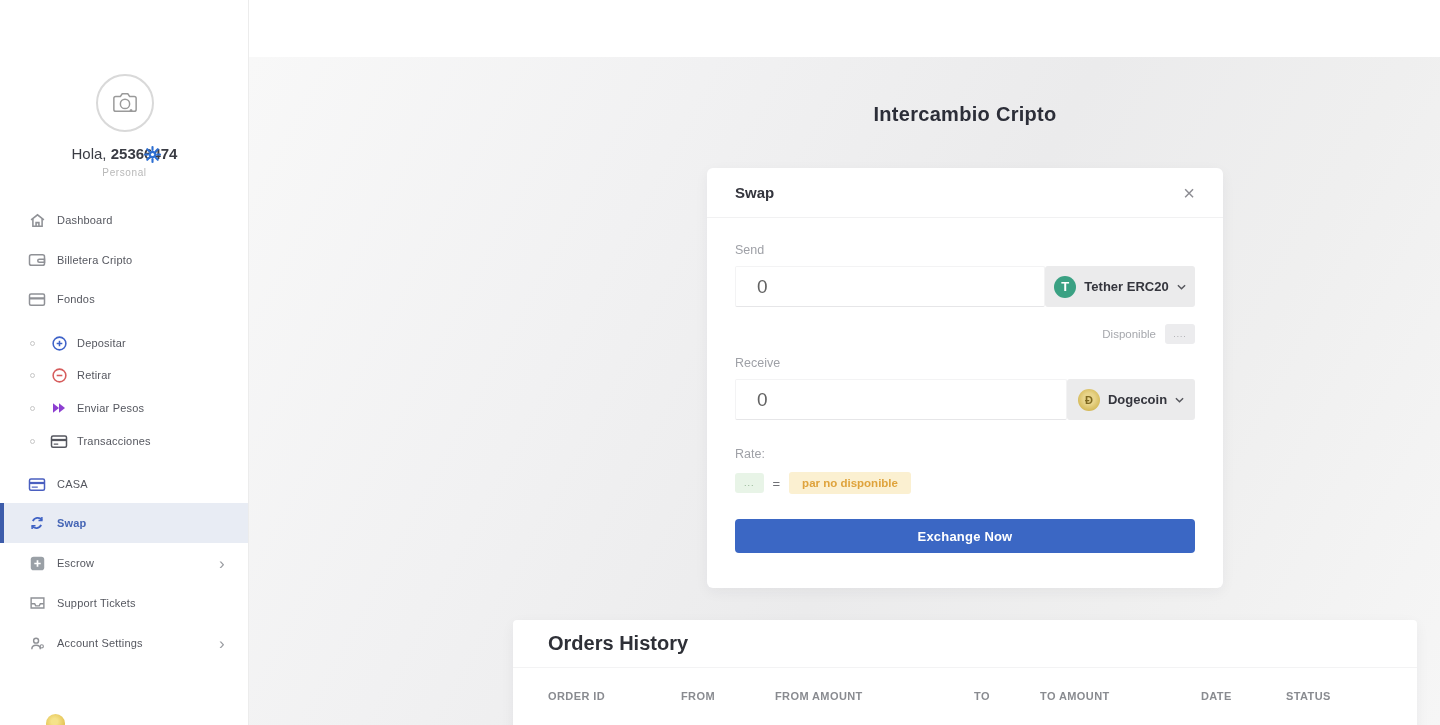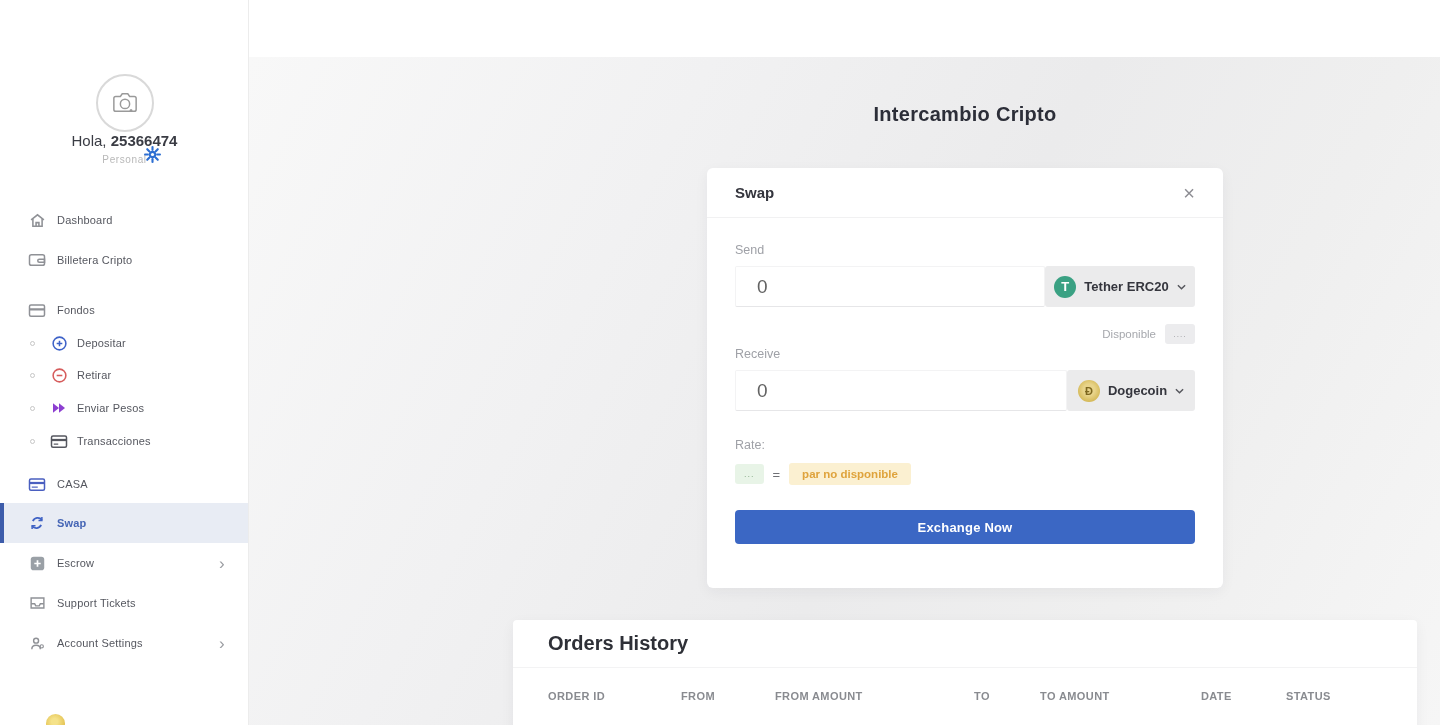--- a/index.html
+++ b/index.html
@@ -20,21 +20,21 @@
   .logo-bar-red { position:absolute; left:0; top:0; width:6px; height:19px; background:#d94f4a; border-radius:2px; }
   .logo-bar-red::before { content:""; position:absolute; left:2px; top:-4px; width:2px; height:4px; background:#d94f4a; }
   .logo-bar-green { position:absolute; left:8px; top:9px; width:6px; height:16px; background:#57b46a; border-radius:2px; }
   .brand-name { position:absolute; left:75px; top:20px; font-size:15px; font-weight:800; letter-spacing:.6px; color:#24262e; }
   .hamburger { position:absolute; left:202px; top:18px; width:30px; height:22px; cursor:pointer; }
   .hamburger span { display:block; width:28px; height:3.5px; margin-bottom:4px; background:#4468ad; border-radius:2px; }
 
   .avatar-wrap { position:absolute; left:0; top:74px; width:249px; text-align:center; }
   .avatar-circle { position:relative; width:58px; height:58px; margin:0 auto; border:2px solid #d9d9d9; border-radius:50%; background:#fff; display:flex; align-items:center; justify-content:center; cursor:pointer; }
   .gear { position:absolute; left:144px; top:72px; width:17px; height:17px; cursor:pointer; }
-  .greeting { font-size:15px; color:#3a3c44; }
+  .greeting { margin-top:13px; font-size:15px; color:#3a3c44; }
   .greeting .acct { font-weight:700; }
   .acct-type { margin-top:5px; font-size:10px; letter-spacing:.6px; color:#b8b8b8; }
 
   .menu-item { position:absolute; left:0; width:248px; height:40px; display:flex; align-items:center; cursor:pointer; }
   .menu-item .mi-icon { position:absolute; left:28px; width:18px; height:18px; display:flex; align-items:center; justify-content:center; }
   .menu-item .mi-label { position:absolute; left:57px; font-size:11px; letter-spacing:.2px; color:#55575f; }
   .menu-item.sub .bullet { position:absolute; left:30px; width:5px; height:5px; border:1.5px solid #c6c6c6; border-radius:50%; }
   .menu-item.sub .mi-icon { left:50px; }
   .menu-item.sub .mi-label { left:77px; }
   .menu-item.active { background:#e8ecf4; border-left:4px solid #3d5caa; }
@@ -49,21 +49,21 @@
   .page-title { position:absolute; left:707px; top:103px; width:516px; text-align:center;
     font-size:20px; font-weight:700; letter-spacing:.3px; color:#2c2e38; }
 
   .swap-card { position:absolute; left:707px; top:168px; width:516px; height:420px; background:#fff;
     border-radius:6px; box-shadow:0 4px 14px rgba(30,30,50,.05); }
   .swap-header { height:50px; padding:0 28px; display:flex; align-items:center; justify-content:space-between; border-bottom:1px solid #f1f1f2; }
   .swap-title { font-size:15px; font-weight:700; color:#34353d; }
   .close-x { font-size:20px; color:#8d8d93; cursor:pointer; line-height:1; }
   .swap-body { padding:0 28px; }
   .field-label { margin-top:25px; font-size:12.5px; color:#9fa1a7; }
-  .field-label.receive { margin-top:3px; }
+  .field-label.receive { margin-top:12px; }
   .field-label.rate { margin-top:27px; }
   .input-row { margin-top:9px; height:41px; display:flex; }
   .amount-input { flex:1; min-width:0; border:1px solid #f3f3f4; border-bottom-color:#e6e6e8; border-radius:2px;
     padding-left:21px; font-family:"Liberation Sans",sans-serif; font-size:19px; color:#636363; background:#fff; outline:none; }
   .currency-dd { height:41px; background:#ebebec; border-radius:3px; display:flex; align-items:center; justify-content:center; gap:8px; cursor:pointer; }
   .currency-dd.tether { width:150px; }
   .currency-dd.doge { width:128px; }
   .coin { width:22px; height:22px; border-radius:50%; display:flex; align-items:center; justify-content:center; font-size:13px; font-weight:700; color:#fff; }
   .coin.tether { background:var(--tether-green,#3aa183); }
   .coin.doge { background:radial-gradient(circle at 50% 45%, #e8d48a 35%, var(--doge-gold,#c9a93a) 95%); color:#7d671f; font-size:11px; }
@@ -143,21 +143,21 @@
     <div class="menu-item" style="top:240px">
       <span class="mi-icon">
         <svg width="18" height="16" viewBox="0 0 24 20" fill="none" stroke="#8f9196" stroke-width="2">
           <rect x="2" y="3" width="20" height="14" rx="2.5"></rect>
             <path d="M15 9 h7 v4 h-7 a2 2 0 0 1 0-4 z"></path>
         </svg>
       </span>
       <span class="mi-label">Billetera Cripto</span>
     </div>
 
-    <div class="menu-item" style="top:290px">
+    <div class="menu-item" style="top:279px">
       <span class="mi-icon">
         <svg width="18" height="15" viewBox="0 0 24 19" fill="none" stroke="#8f9196" stroke-width="2">
           <rect x="2" y="2" width="20" height="15" rx="2"></rect>
             <line x1="2" y1="8" x2="22" y2="8" stroke-width="3"></line>
         </svg>
       </span>
       <span class="mi-label">Fondos</span>
     </div>
 
     <div class="menu-item sub" style="top:323px">

